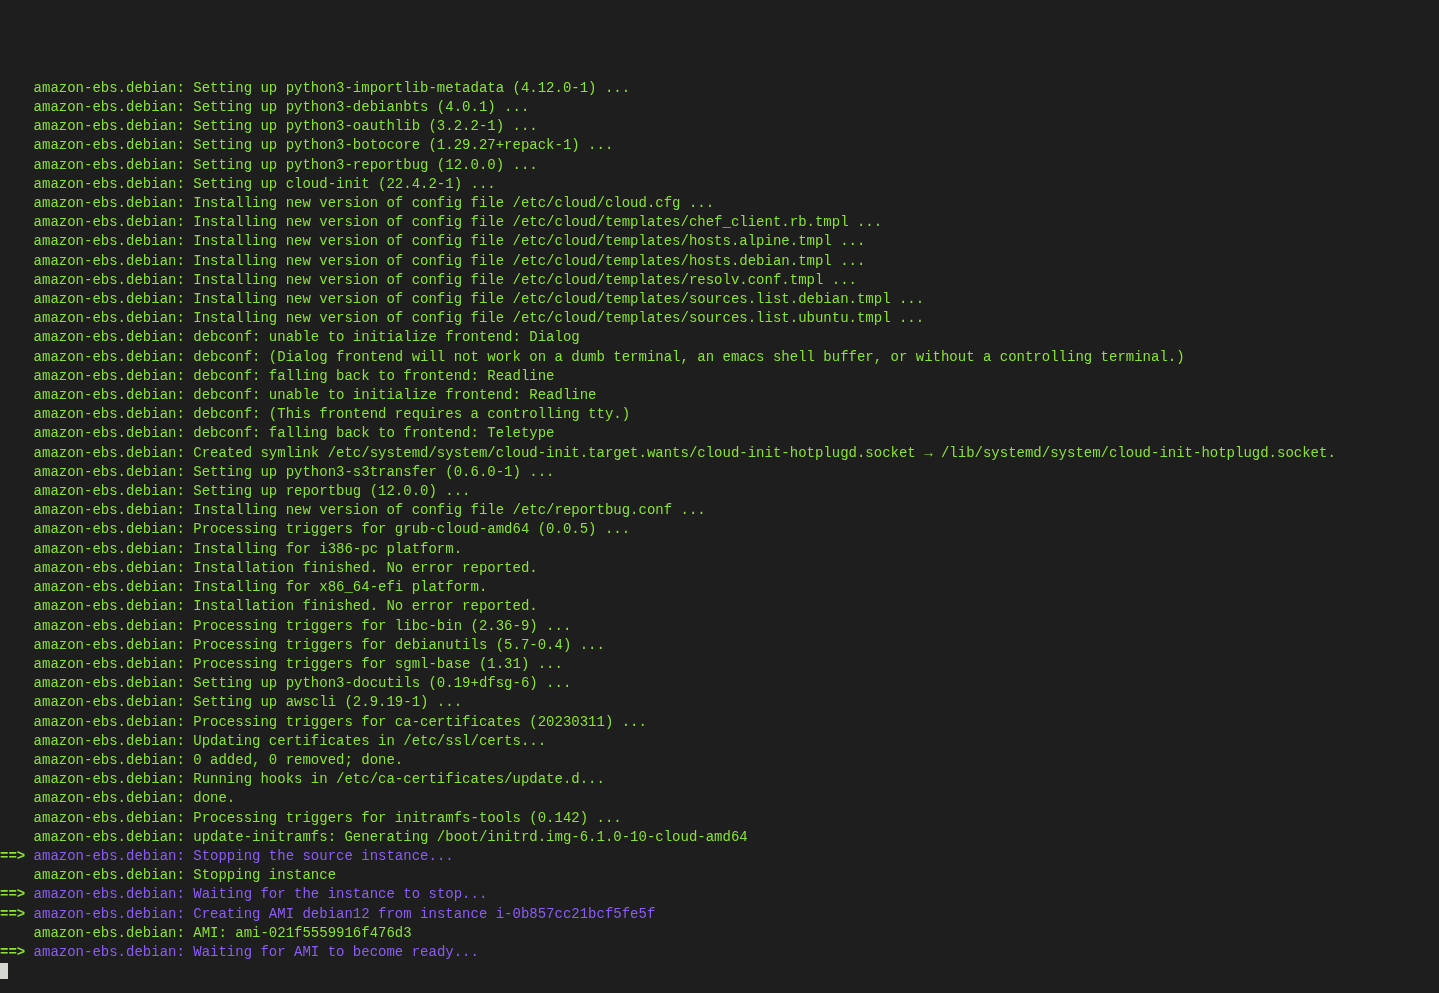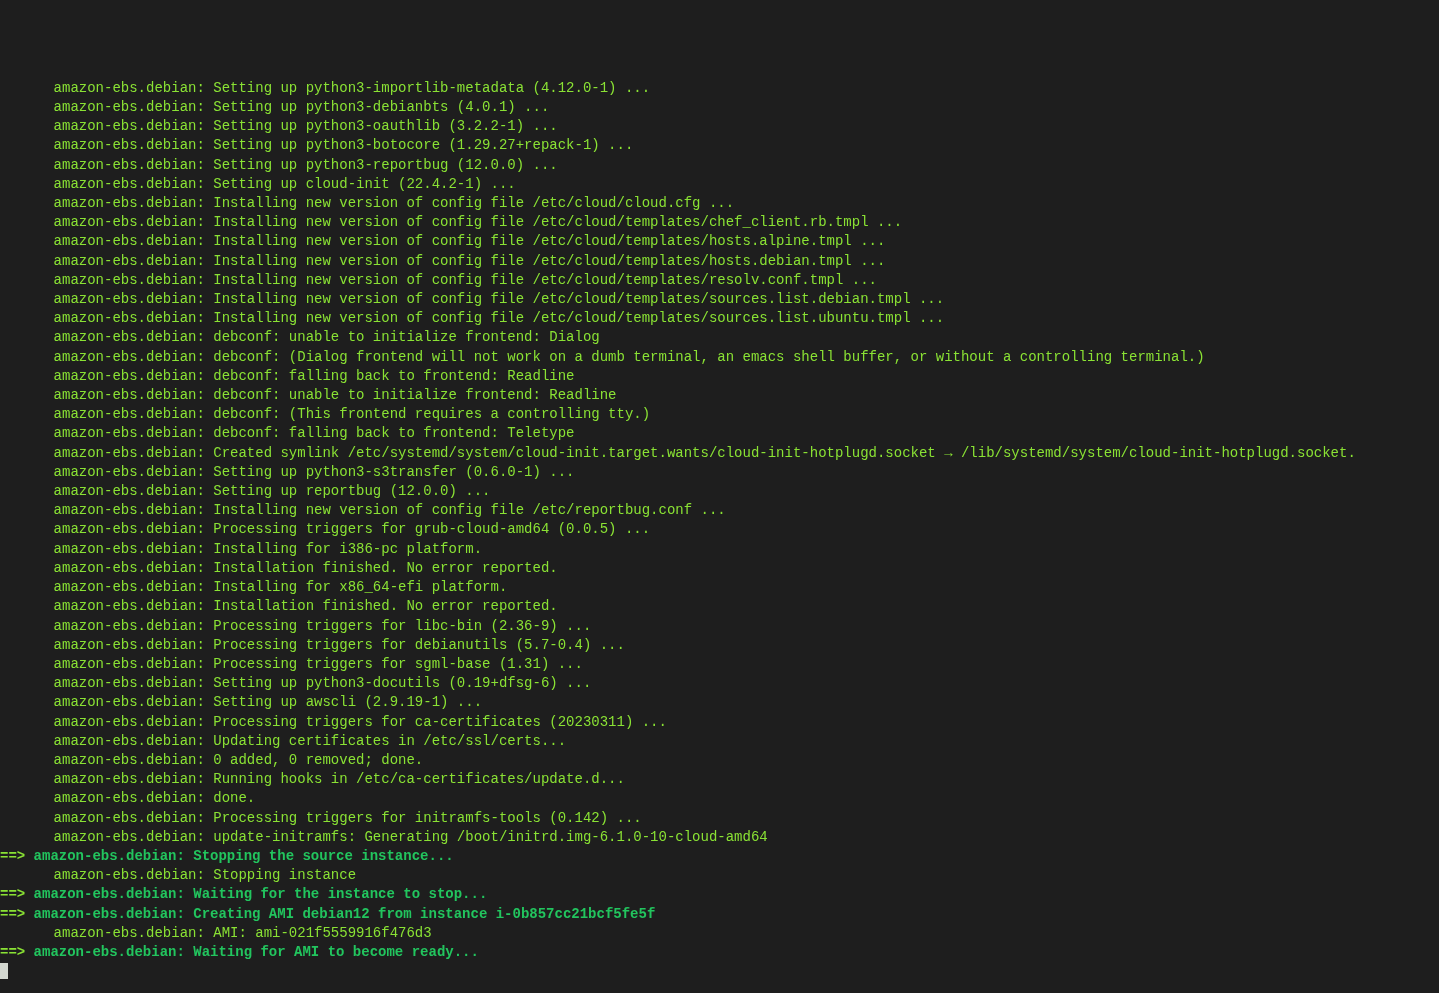--- a/index.html
+++ b/index.html
@@ -18,29 +18,28 @@
       overflow-x: hidden;
     }
     .terminal {
       width: 100%;
     }
     .line {
       display: block;
     }
     .indent {
       color: #8ae234;
-      margin-left: 20px;
     }
     .arrow {
       color: #8ae234;
       font-weight: bold;
     }
     .bold-msg {
-      color: #22c55e;
-      font-weight: bold;
+      color: #8b5cf6;
+      font-weight: normal;
     }
     .cursor {
       display: inline-block;
       width: 8px;
       height: 16px;
       background-color: #d3d7cf;
       vertical-align: text-bottom;
     }
   </style>
 </head>

